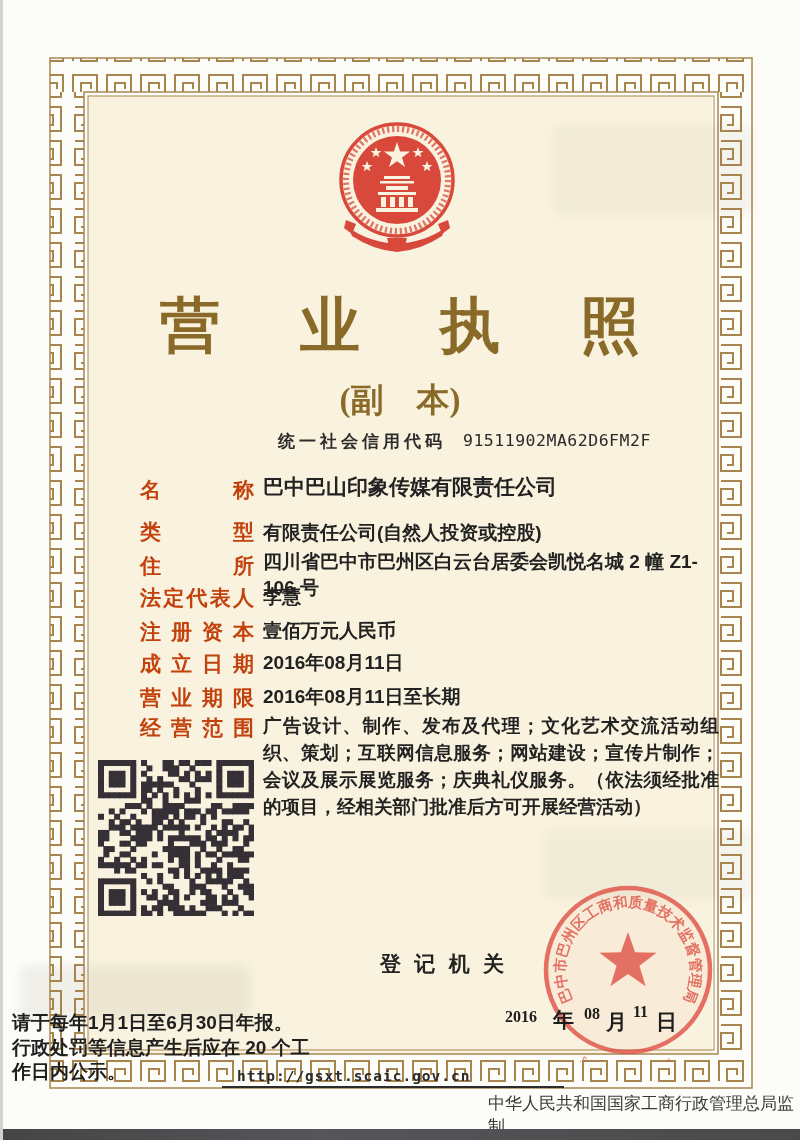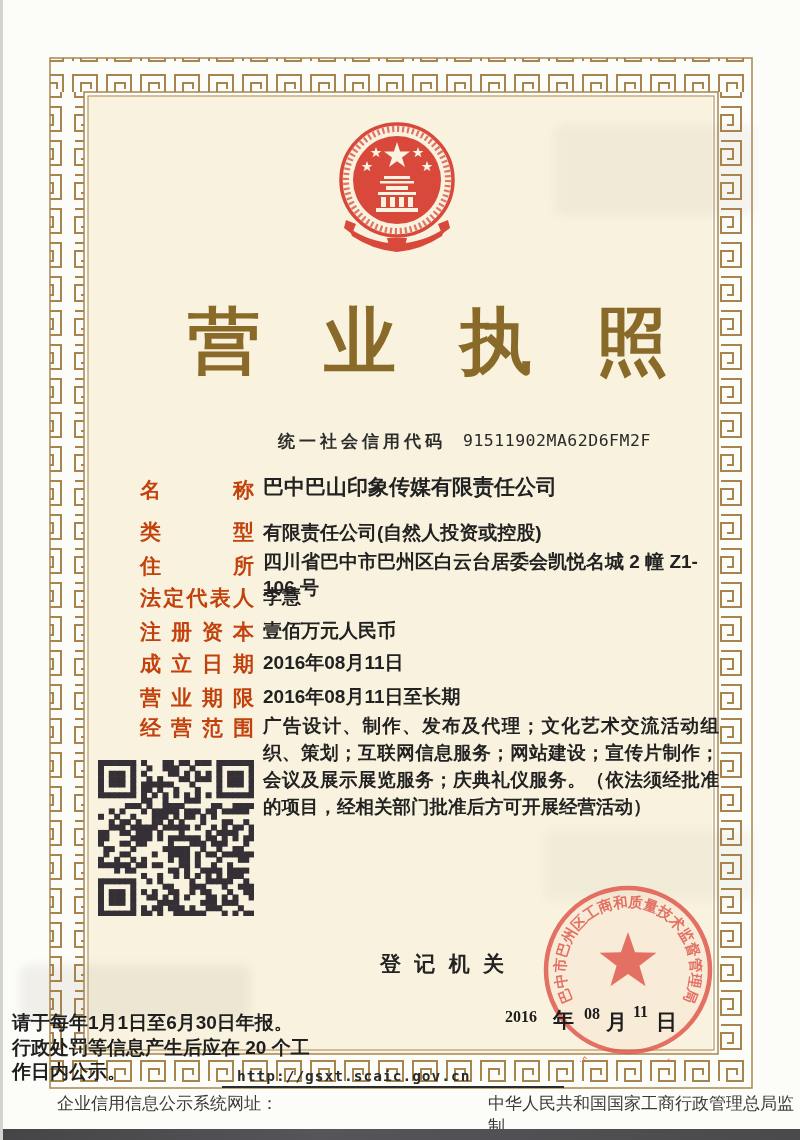--- a/index.html
+++ b/index.html
@@ -8,24 +8,24 @@
     position:relative; width:800px; height:1140px;
     background:#fcfcf9; overflow:hidden;
   }
   .paper-inner {
     position:absolute; left:88px; top:96px; width:624px; height:958px;
     background:#f8f2de;
   }
 
   
   .doc-title {
-    position:absolute; left:160px; top:294px; width:480px;
+    position:absolute; left:160px; top:278px; width:480px;
     font-family:"Liberation Serif", serif; font-weight:700;
-    font-size:72px; line-height:96px; color:#8a6a28;
-    text-align:justify; text-align-last:justify; letter-spacing:0;margin-left:28px;
+    font-size:60px; line-height:96px; color:#8a6a28;
+    text-align:justify; text-align-last:justify; letter-spacing:0;
   }
   .doc-subtitle {
     position:absolute; left:250px; top:378px; width:300px;
     text-align:center; font-family:"Liberation Serif", serif;
     font-size:33px; font-weight:600; color:#8a6a28;
   }
 
   
   .credit-label {
     position:absolute; left:278px; top:430px;
@@ -163,20 +163,21 @@
 
       <g fill="#d8493c">
         <path d="M13,108 Q33,122 61,124 Q89,122 109,108 L106,116 Q85,130 61,132 Q37,130 16,116 Z"></path>
         <path d="M51,118 h20 l-3,12 h-14 Z"></path>
         <path d="M10,100 l10,4 -4,10 -8,-6 Z"></path>
         <path d="M112,100 l-10,4 4,10 8,-6 Z"></path>
       </g>
     </svg>
 
     <div class="doc-title">营业执照</div>
+    <div class="doc-subtitle">(副　本)</div>
 
     <div class="credit-label">统一社会信用代码</div>
     <div class="credit-code">91511902MA62D6FM2F</div>
 
     <div class="flabel" style="top:476px">名称</div>
     <div class="fvalue big" style="top:474px">巴中巴山印象传媒有限责任公司</div>
 
     <div class="flabel" style="top:518px">类型</div>
     <div class="fvalue" style="top:520px">有限责任公司(自然人投资或控股)</div>
 
@@ -650,21 +651,20 @@
     <span class="date-part date-num" style="left:633px;top:1003px">11</span>
     <span class="date-part date-unit" style="left:656px;top:1008px">日</span>
 
     <div class="notice">
       <div>请于每年1月1日至6月30日年报。</div>
       <div>行政处罚等信息产生后应在 20 个工</div>
       <div>作日内公示。</div>
     </div>
     <div class="site-url">http://gsxt.scaic.gov.cn</div>
     <div class="url-underline"></div>
-    <div class="url-label">企业信用信息公示系统网址：</div>
     <div class="issuer">中华人民共和国国家工商行政管理总局监制</div>
 
   </div>
 
   <div class="bottom-strip"></div>
   <div class="left-sliver"></div>
 
 </div>
 
 </body></html>

